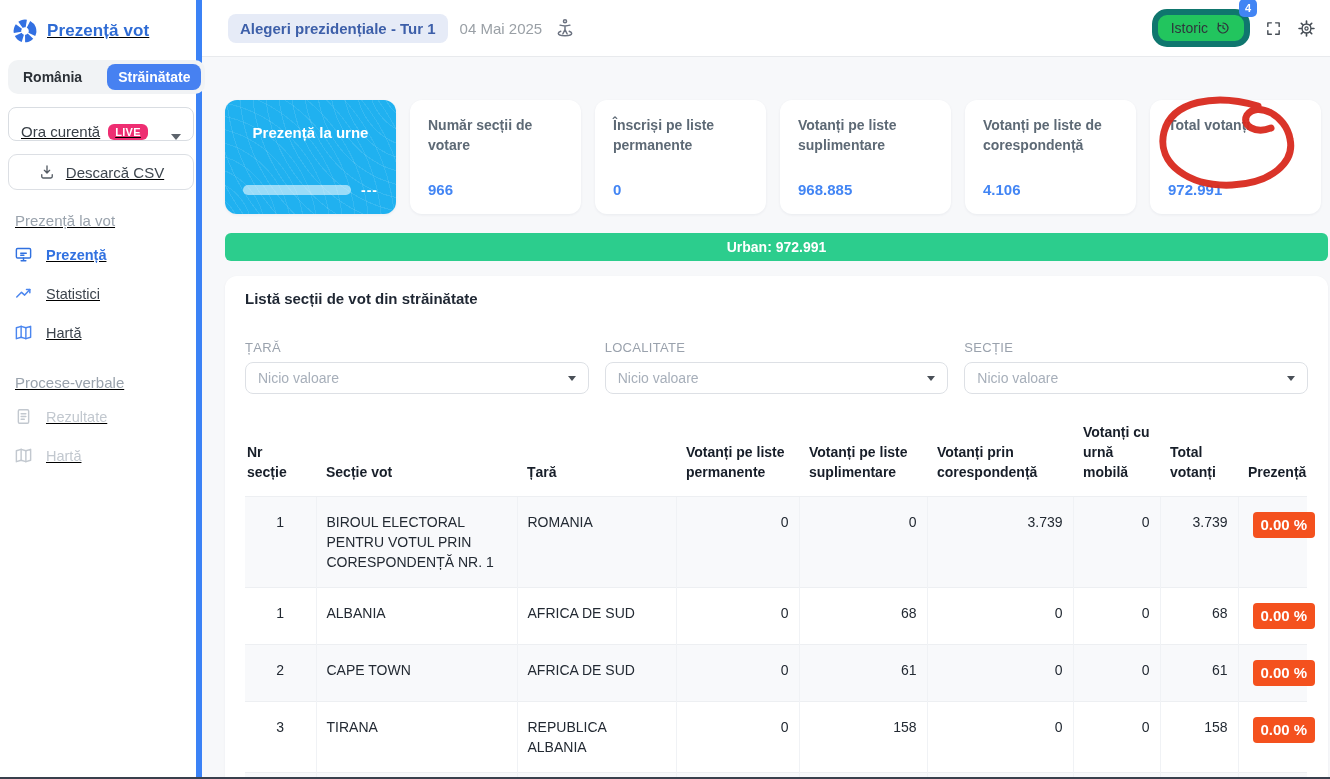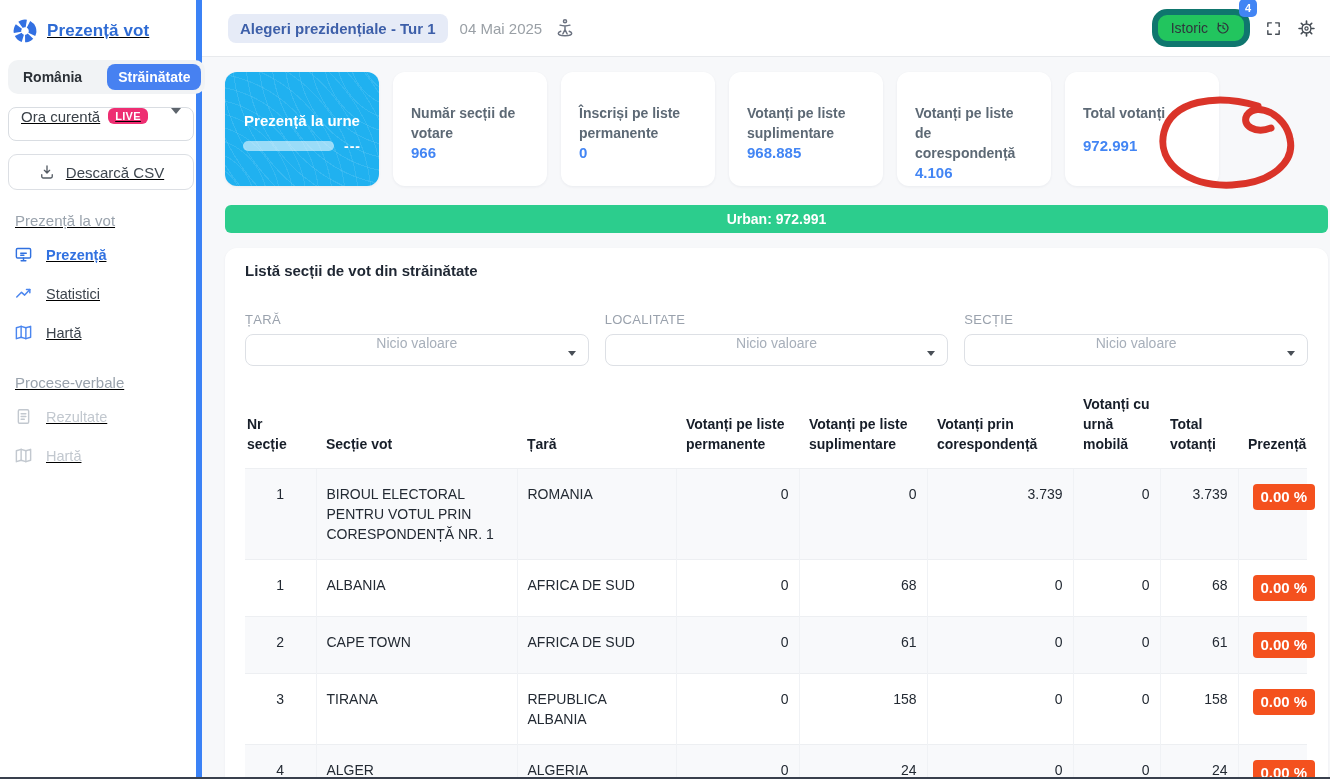--- a/index.html
+++ b/index.html
@@ -7,21 +7,21 @@
   .page { display:flex; width:1330px; height:779px; position:relative; }
 
   
   .sidebar { width:202px; min-width:202px; background:#fff; border-right:6px solid #3b82f6; padding:14px 8px 16px 8px; position:relative; z-index:2;text-decoration:underline; }
   .logo-row { display:flex; align-items:center; gap:9px; padding:4px 2px 12px 4px; }
   .logo-ic { width:26px; height:26px; display:inline-flex; }
   .app-title { font-size:17px; font-weight:700; color:#2e6bd4; letter-spacing:.1px; }
   .tabs { display:inline-flex; background:#f1f3f5; border-radius:10px; padding:4px; gap:2px; margin:4px 0 0 0; }
   .tab { font-size:14px; padding:5px 11px; border-radius:8px; color:#2b3036; font-weight:600; cursor:pointer; }
   .tab.active { background:#4781f1; color:#fff;margin-left:12px; }
-  .time-select { margin-top:13px; height:34px; border:1px solid #d9dde2; border-radius:8px; background:#fff; display:flex; align-items:flex-start; gap:8px; padding:0 12px; width:186px; cursor:pointer; }
+  .time-select { margin-top:13px; height:34px; border:1px solid #d9dde2; border-radius:8px; background:#fff; display:flex; align-items:flex-end; gap:8px; padding:0 12px; width:186px; cursor:pointer; }
   .time-label { font-size:15px; color:#3a4148; }
   .live-badge { background:#ee2e72; color:#fff; font-size:11px; font-weight:700; border-radius:6px; padding:2px 7px; letter-spacing:.3px; }
   .caret { width:0; height:0; border-left:5px solid transparent; border-right:5px solid transparent; border-top:6px solid #5d646c; margin-left:auto; }
   .csv-btn { margin-top:13px; height:36px; width:186px; border:1px solid #dcdfe4; border-radius:9px; background:#fff; display:flex; align-items:center; justify-content:center; gap:10px; font-size:15px; color:#3f474f; cursor:pointer; }
   .csv-btn svg { color:#565d65; }
   .nav-section-label { font-size:15px; color:#9aa3ad; padding:0 6px; margin:22px 0 6px 1px; }
   .nav-items { display:flex; flex-direction:column; }
   .nav-item { display:flex; align-items:center; gap:13px; padding:10px 6px; border-radius:8px; cursor:pointer; }
   .nav-icon { width:19px; height:19px; display:inline-flex; color:#4b86ef; }
   .nav-label { font-size:14.5px; color:#3c444d; }
@@ -35,40 +35,40 @@
   .election-pill { background:#e6ebf7; color:#3d5fa9; font-size:15px; font-weight:600; border-radius:8px; padding:6px 12px; }
   .date-text { font-size:15px; color:#9aa0a6; }
   .topbar-right { margin-left:auto; display:flex; align-items:center; gap:15px; }
   .istoric-wrap { position:relative; }
   .istoric-btn { display:flex; align-items:center; gap:7px; background:#22c55e; border:6px solid #0f766e; border-radius:15px; padding:5px 13px; font-size:14px; color:#2f353c; cursor:pointer; }
   .istoric-count { position:absolute; top:-10px; right:-7px; background:#4285f4; color:#fff; font-size:11px; font-weight:700; min-width:18px; height:18px; border-radius:5px; display:flex; align-items:center; justify-content:center; padding:0 4px; }
   .icon-btn { background:none; border:none; cursor:pointer; display:inline-flex; color:#454c54; padding:0; }
 
   .content { flex:1; padding:15px 2px 0 23px; display:flex; flex-direction:column; overflow:hidden; }
   .cards-row { display:flex; gap:14px; }
-  .card { background:#fff; border-radius:12px; box-shadow:0 1px 3px rgba(20,30,60,.06); width:154px; height:114px; padding:32px 18px; display:flex; flex-direction:column; justify-content:space-between; }
+  .card { background:#fff; border-radius:12px; box-shadow:0 1px 3px rgba(20,30,60,.06); width:171px; height:114px; padding:16px 18px; display:flex; flex-direction:column; justify-content:space-between;margin-top:28px; }
   .card-title { font-size:14px; font-weight:600; color:#5d6975; line-height:1.42; }
   .card-value { font-size:15px; font-weight:600; color:#4285f4; }
   .card.turnout { background:
       repeating-radial-gradient(circle at 115% -15%, rgba(255,255,255,.10) 0 1px, transparent 1px 13px),
       repeating-radial-gradient(circle at -15% 115%, rgba(255,255,255,.09) 0 1px, transparent 1px 13px),
       #20b1f0; }
   .card.turnout .card-title { color:#fff; font-size:15px; font-weight:700; text-align:center; margin-top:6px; }
   .turnout-row { display:flex; align-items:center; gap:10px; }
   .turnout-bar { flex:1; height:10px; border-radius:6px; background:rgba(255,255,255,.55); }
   .turnout-value { color:#fff; font-weight:700; font-size:14px; letter-spacing:1px; }
 
   .urban-bar { margin-top:19px; height:28px; background:#2ccd8d; border-radius:6px; color:#fff; font-size:14px; font-weight:600; display:flex; align-items:center; justify-content:center; width:1103px; }
 
   .panel { margin-top:15px; background:#fff; border-radius:12px 12px 0 0; box-shadow:0 1px 3px rgba(20,30,60,.05); width:1103px; flex:1; padding:14px 20px 0 20px; overflow:hidden; }
   .panel-title { font-size:15px; font-weight:700; color:#1f2733; }
   .filters { display:flex; gap:16px; margin-top:33px; }
   .filter { flex:1; }
   .filter-label { font-size:13px; color:#9aa2ad; letter-spacing:.3px; margin-bottom:7px; }
-  .filter-select { height:32px; border:1px solid #dde0e5; border-radius:8px; display:flex; align-items:center; padding:0 12px; cursor:pointer; background:#fff;flex-direction:column; }
+  .filter-select { height:32px; border:1px solid #dde0e5; border-radius:8px; display:flex; align-items:center; padding:0 12px; cursor:pointer; background:#fff; }
   .filter-placeholder { font-size:14px; color:#a7afba; }
   .filter-select .caret { border-top-color:#494f57; border-left-width:4.5px; border-right-width:4.5px; border-top-width:5.5px; }
 
   table { border-collapse:collapse; table-layout:fixed; width:1062px; margin-top:24px; }
   th { text-align:left; vertical-align:bottom; font-size:14px; font-weight:700; color:#171e29; padding:4px 10px 14px 10px; line-height:20px; }
   th:nth-child(1){ width:71px; padding-left:2px; }
   th:nth-child(2){ width:201px; }
   th:nth-child(3){ width:159px; }
   th:nth-child(4){ width:123px; }
   th:nth-child(5){ width:128px; }

